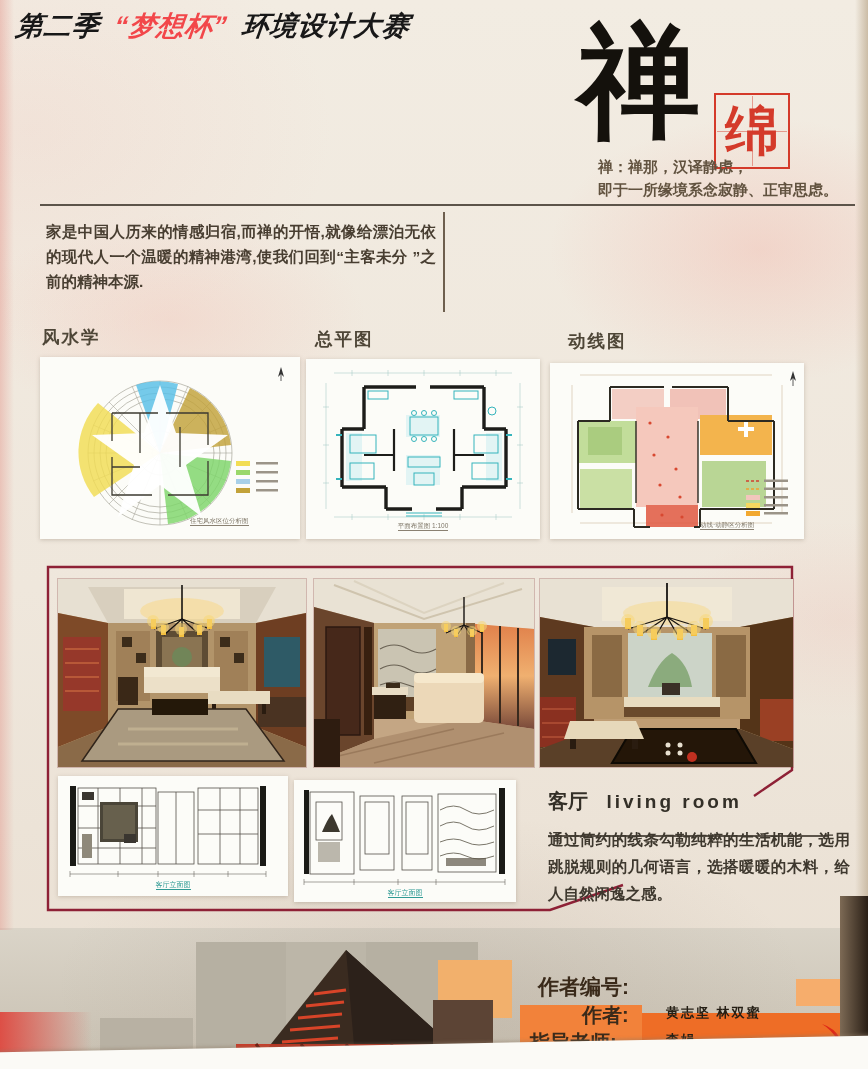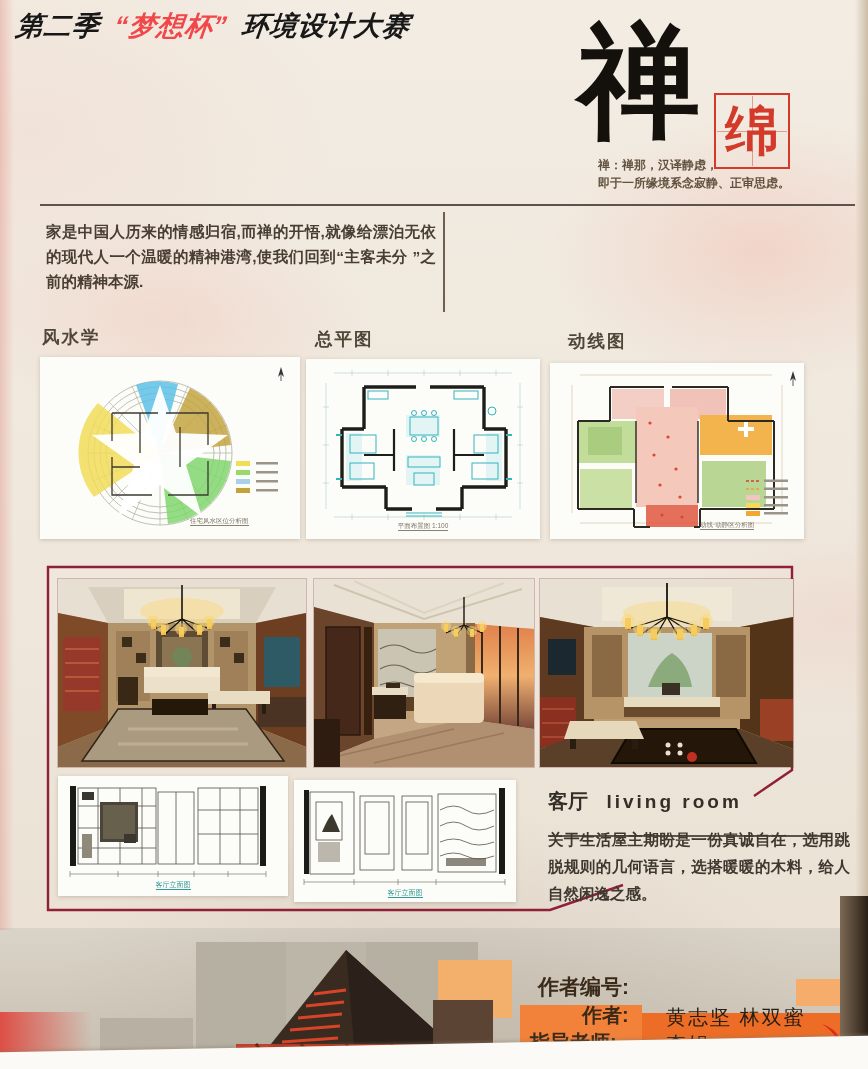--- a/index.html
+++ b/index.html
@@ -20,21 +20,21 @@
           letter-spacing:1px;color:#181818;transform:skewX(-6deg);white-space:nowrap;}
   .header .hl{color:#f2474a;padding:0 6px;}
   
   .zen-char{left:578px;top:14px;font-size:122px;line-height:1.1;font-weight:bold;color:#14110c;
             font-family:"DejaVu Serif","Liberation Serif",serif;}
   .seal-box{left:714px;top:93px;width:72px;height:72px;border:2px solid #d43a2a;
             display:flex;align-items:center;justify-content:center;}
   .seal-box::before{content:"";position:absolute;left:1px;right:1px;top:50%;height:1px;background:rgba(212,58,42,.45);}
   .seal-box::after{content:"";position:absolute;top:1px;bottom:1px;left:50%;width:1px;background:rgba(212,58,42,.45);}
   .seal-char{font-size:54px;font-weight:bold;color:#d43a2a;font-family:"DejaVu Serif","Liberation Serif",serif;z-index:1;}
-  .zen-def{left:598px;top:156px;width:260px;font-size:12px;line-height:1.5;color:#61523f;font-weight:bold;}
+  .zen-def{left:598px;top:156px;width:260px;font-size:15px;line-height:1.5;color:#61523f;font-weight:bold;}
   
   .rule{left:40px;top:204px;width:815px;height:2px;background:#5c544a;}
   .intro{font-size:15.5px;font-weight:600;line-height:1.6;color:#483e31;text-align:justify;}
   .intro-left{left:46px;top:220px;width:390px;}
   .col-divider{left:443px;top:212px;width:2px;height:100px;background:#6e5f4e;}
   .intro-right{left:457px;top:221px;width:396px;}
   
   .sec-label{font-size:17.5px;font-weight:700;color:#4e4637;letter-spacing:2px;}
   
   .panel{background:#fcfcf8;box-shadow:0 1px 4px rgba(90,70,50,.25);}
@@ -55,21 +55,21 @@
   
   .bottom-strip{left:0;top:928px;width:868px;height:141px;background:linear-gradient(180deg,#dad4c8,#c7bfb0);}
   .credits{left:520px;top:973px;width:348px;height:96px;}
   .cr-orangeA{position:absolute;left:0;top:32px;width:122px;height:60px;background:#f2823a;}
   .cr-orangeB{position:absolute;left:122px;top:40px;width:232px;height:52px;background:#ee6d26;}
   .cr-orangeC{position:absolute;left:276px;top:6px;width:68px;height:27px;background:#f6ad6c;}
   .cr-row{position:absolute;font-weight:800;color:#3a2a1a;white-space:nowrap;z-index:2;text-align:center;}
   .cr-id{left:18px;top:0;font-size:21px;}
   .cr-author-label{left:62px;top:29px;font-size:20px;}
   .cr-advisor-label{left:10px;top:56px;font-size:20px;}
-  .cr-val{position:absolute;font-weight:400;color:#241e14;font-size:20px;letter-spacing:2px;z-index:2;white-space:nowrap;}
+  .cr-val{position:absolute;font-weight:700;color:#241e14;font-size:13px;letter-spacing:2px;z-index:2;white-space:nowrap;}
   .cr-authors{left:146px;top:31px;}
   .cr-advisor{left:146px;top:58px;}
   
   .left-pink{left:0;top:0;width:14px;height:930px;z-index:5;
              background:linear-gradient(90deg,rgba(226,150,140,.45),rgba(226,150,140,0));}
   .left-red{left:0;top:1012px;width:92px;height:56px;z-index:5;
             background:linear-gradient(90deg,#dd4f46,rgba(221,79,70,0));}
   .right-tan{left:855px;top:0;width:13px;height:905px;z-index:5;
              background:linear-gradient(90deg,rgba(190,170,145,.0),#cbbca6);}
   .right-dark{left:840px;top:896px;width:28px;height:173px;z-index:6;
@@ -499,21 +499,21 @@
     </svg>
     <div class="panel-cap cap-teal" style="left:0;top:108px;width:100%;text-align:center;font-size:7px;">
       <span>客厅立面图</span>
     </div>
   </div>
 
   <div class="abs z2 lr-head">
     <span class="lr-cn">客厅</span>
     <span class="lr-en">living room</span>
   </div>
-  <div class="abs z2 lr-body">关于生活屋主期盼是一份真诚自在，选用跳脱规则的几何语言，选搭暖暖的木料，给人自然闲逸之感。</div>
+  <div class="abs z2 lr-body">通过简约的线条勾勒纯粹的生活机能，选用跳脱规则的几何语言，选搭暖暖的木料，给人自然闲逸之感。</div>
 
   <div class="abs bottom-strip"></div>
   <div class="abs z2 blk" style="left:196px;top:942px;width:282px;height:127px;background:#b3ada0;">
     <svg width="282" height="127" viewBox="0 0 282 127">
       <rect width="282" height="127" fill="#b6b0a2"></rect>
       <rect x="90" y="0" width="80" height="127" fill="#c2bcae" opacity="0.5"></rect>
       <polygon points="55,127 150,8 282,127" fill="#3a2b20"></polygon>
       <polygon points="150,8 282,127 160,127" fill="#2c211a"></polygon>
       <g stroke="#d84428" stroke-width="3">
         <line x1="118" y1="52" x2="150" y2="48"></line>

